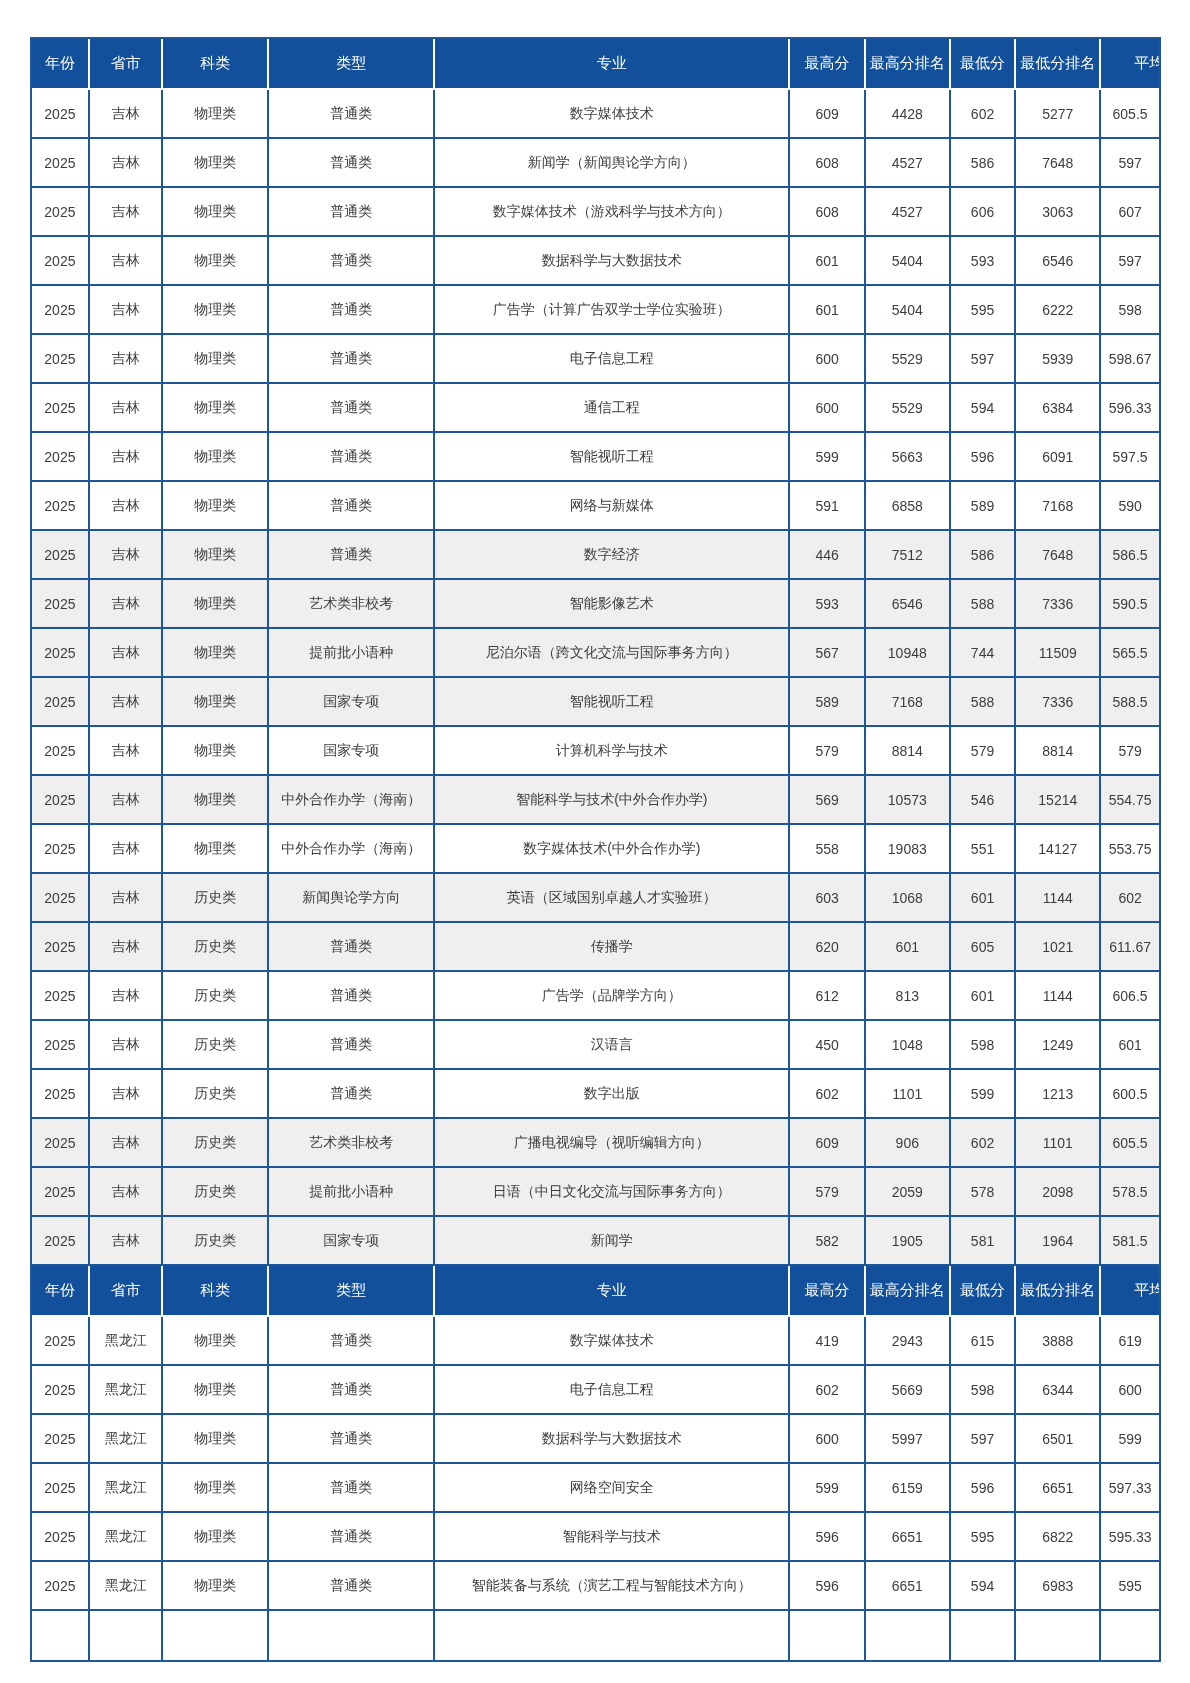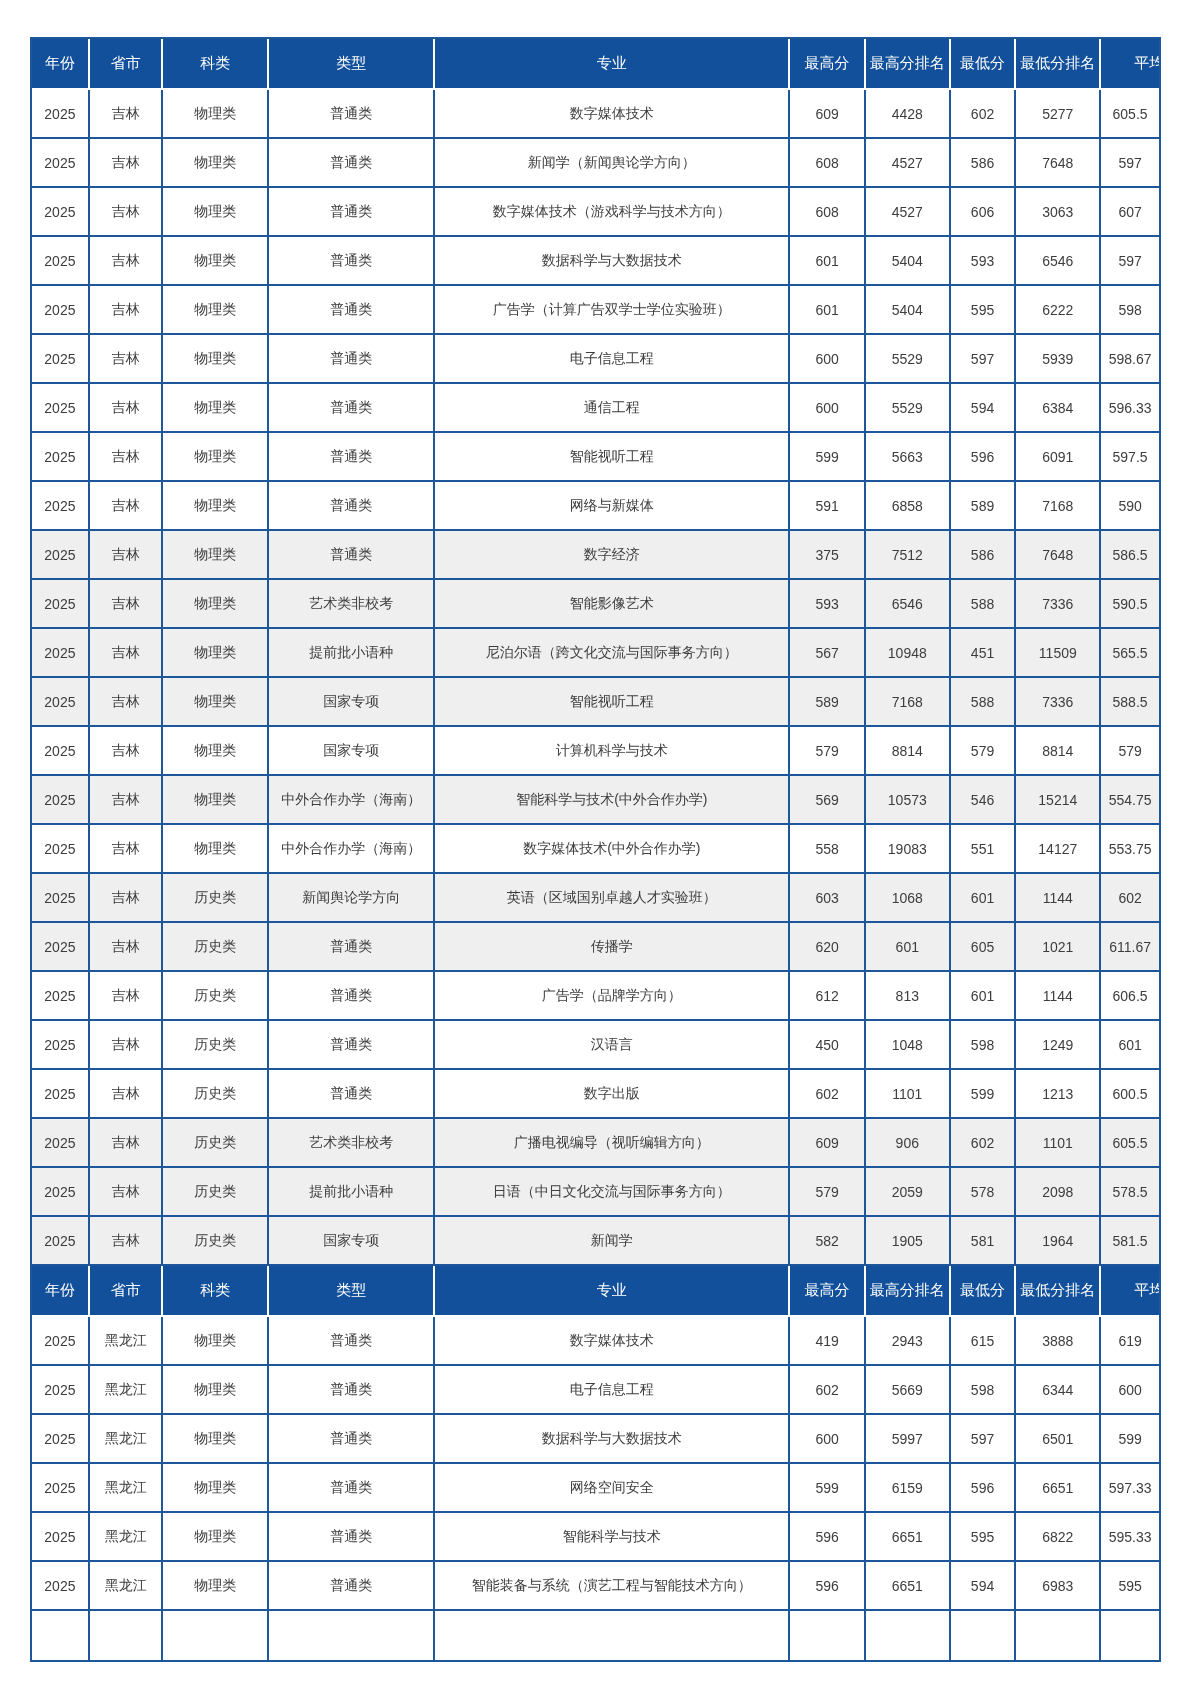--- a/index.html
+++ b/index.html
@@ -197,21 +197,21 @@
           <td>589</td>
           <td>7168</td>
           <td>590</td>
         </tr>
         <tr class="shaded">
           <td>2025</td>
           <td>吉林</td>
           <td>物理类</td>
           <td>普通类</td>
           <td>数字经济</td>
-          <td>375</td>
+          <td>446</td>
           <td>7512</td>
           <td>586</td>
           <td>7648</td>
           <td>586.5</td>
         </tr>
         <tr class="shaded">
           <td>2025</td>
           <td>吉林</td>
           <td>物理类</td>
           <td>艺术类非校考</td>
@@ -223,21 +223,21 @@
           <td>590.5</td>
         </tr>
         <tr class="shaded">
           <td>2025</td>
           <td>吉林</td>
           <td>物理类</td>
           <td>提前批小语种</td>
           <td>尼泊尔语（跨文化交流与国际事务方向）</td>
           <td>567</td>
           <td>10948</td>
-          <td>451</td>
+          <td>744</td>
           <td>11509</td>
           <td>565.5</td>
         </tr>
         <tr class="shaded">
           <td>2025</td>
           <td>吉林</td>
           <td>物理类</td>
           <td>国家专项</td>
           <td>智能视听工程</td>
           <td>589</td>

